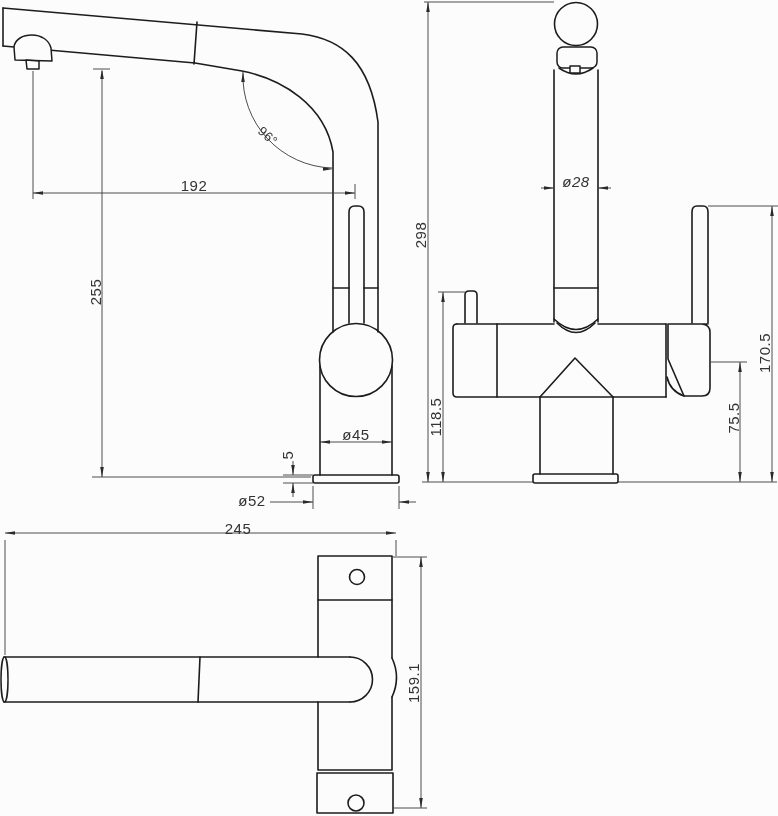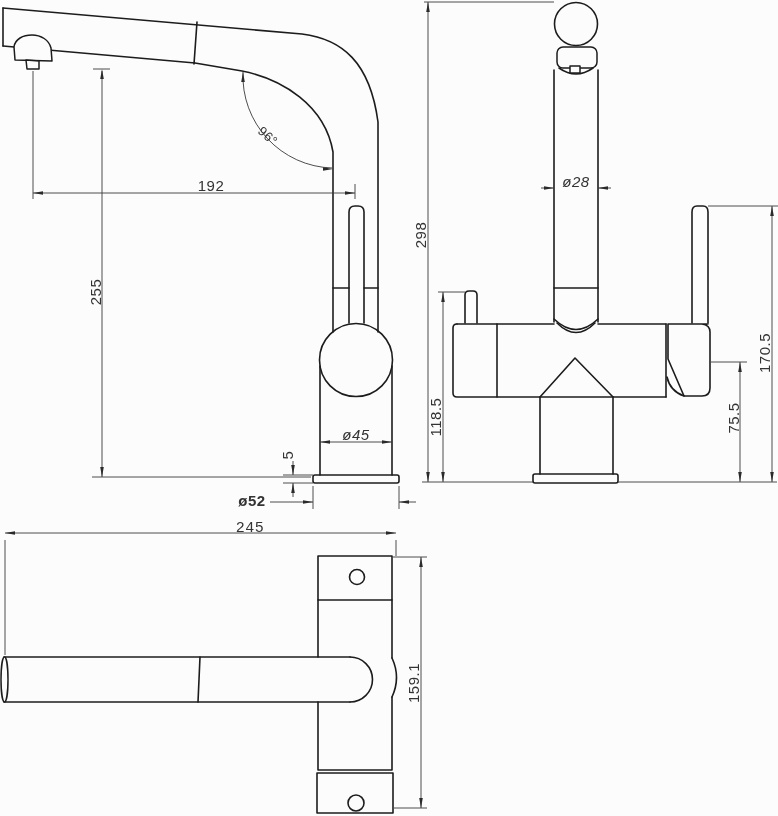--- a/index.html
+++ b/index.html
@@ -172,27 +172,27 @@
     <path class="arrow" d="M5,533 L15,531.2 L15,534.8 Z"></path>
     <path class="arrow" d="M396,533 L386,531.2 L386,534.8 Z"></path>
 
     <path class="dimline" d="M393,557 L427,557 M394,808 L427,808"></path>
     <path class="dimline" d="M421,557 L421,808"></path>
     <path class="arrow" d="M421,557 L419.2,567 L422.8,567 Z"></path>
     <path class="arrow" d="M421,808 L419.2,798 L422.8,798 Z"></path>
   </g>
 </svg>
 
-<div class="dim-label" style="left:211px;top:185px;">192</div>
+<div class="dim-label" style="left:194px;top:185px;">192</div>
 <div class="dim-label angle" style="left:268px;top:136px;">96°</div>
 <div class="dim-label v" style="left:95px;top:292px;">255</div>
-<div class="dim-label" style="left:356px;top:434px;font-style:italic;">ø45</div>
+<div class="dim-label" style="left:356px;top:434px;">ø45</div>
 <div class="dim-label v" style="left:287px;top:455px;">5</div>
-<div class="dim-label" style="left:252px;top:500px;font-weight:bold;">ø52</div>
+<div class="dim-label" style="left:252px;top:500px;">ø52</div>
 <div class="dim-label v" style="left:420px;top:235px;">298</div>
 <div class="dim-label" style="left:576px;top:181px;font-style:italic;">ø28</div>
 <div class="dim-label v" style="left:435px;top:417px;">118.5</div>
 <div class="dim-label v" style="left:733px;top:418px;">75.5</div>
 <div class="dim-label v" style="left:764px;top:353px;">170.5</div>
-<div class="dim-label" style="left:250px;top:528px;font-family:Liberation Mono, monospace;">245</div>
+<div class="dim-label" style="left:238px;top:528px;">245</div>
 <div class="dim-label v" style="left:413px;top:683px;">159.1</div>
 
 </div>
 
 </body></html>

